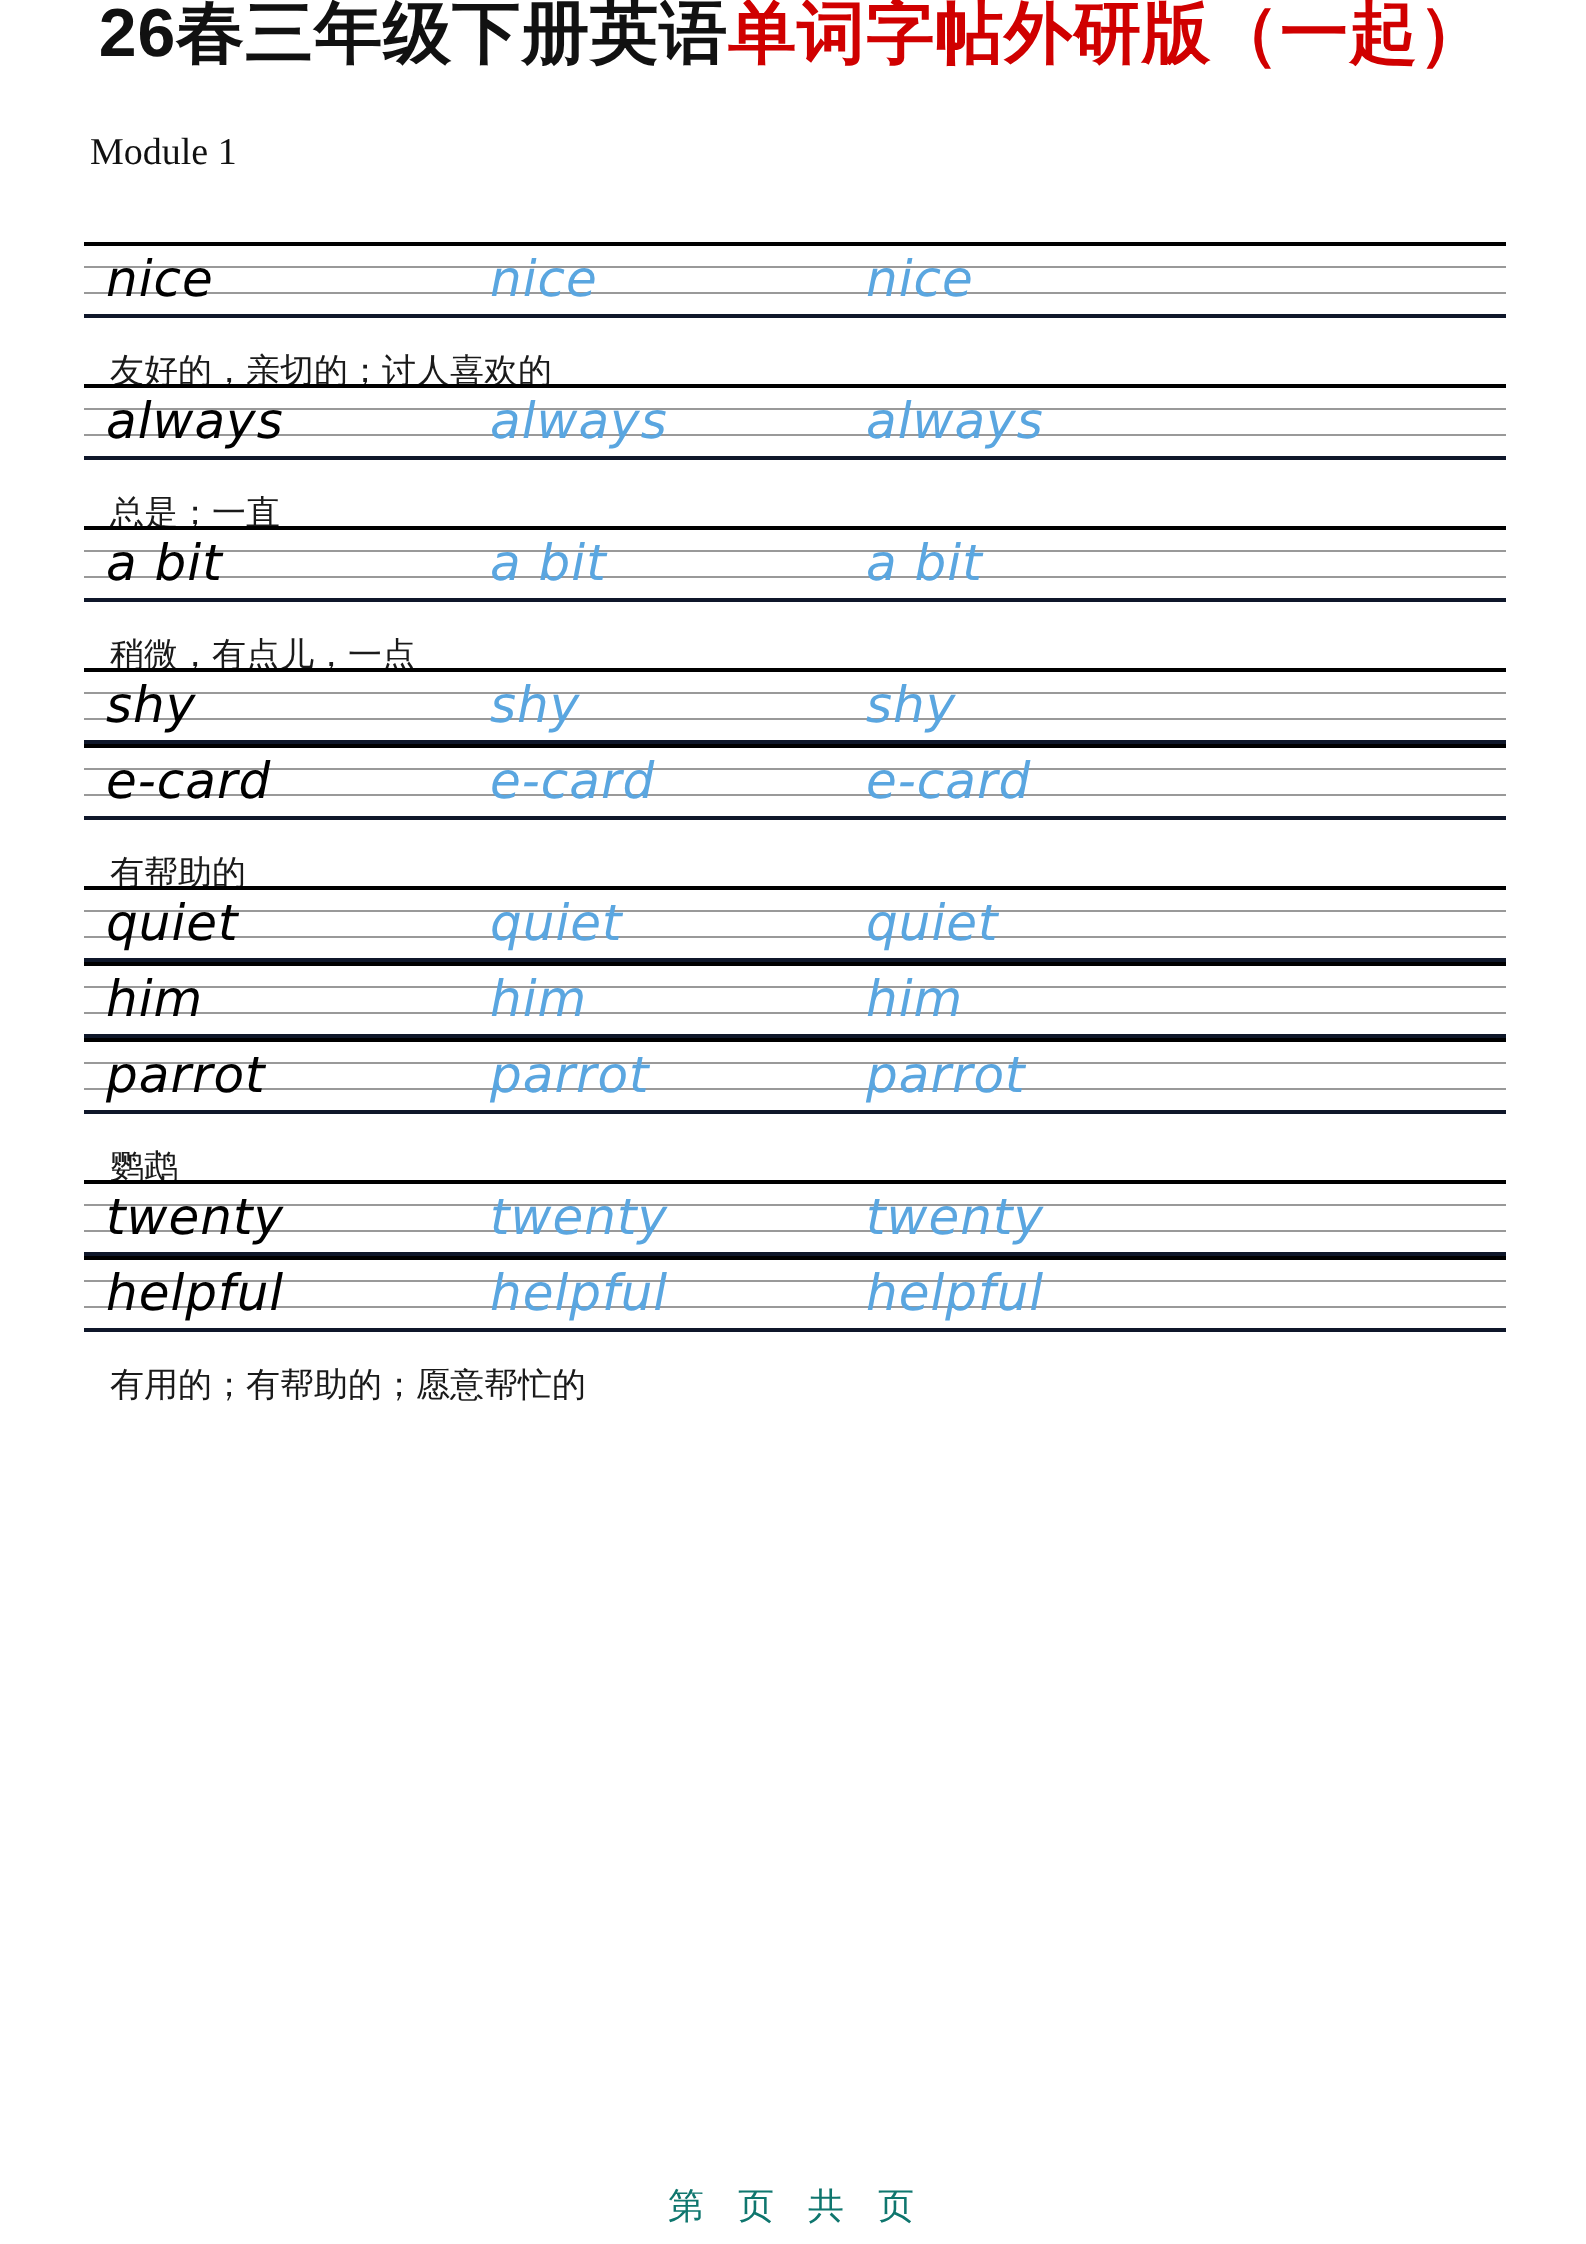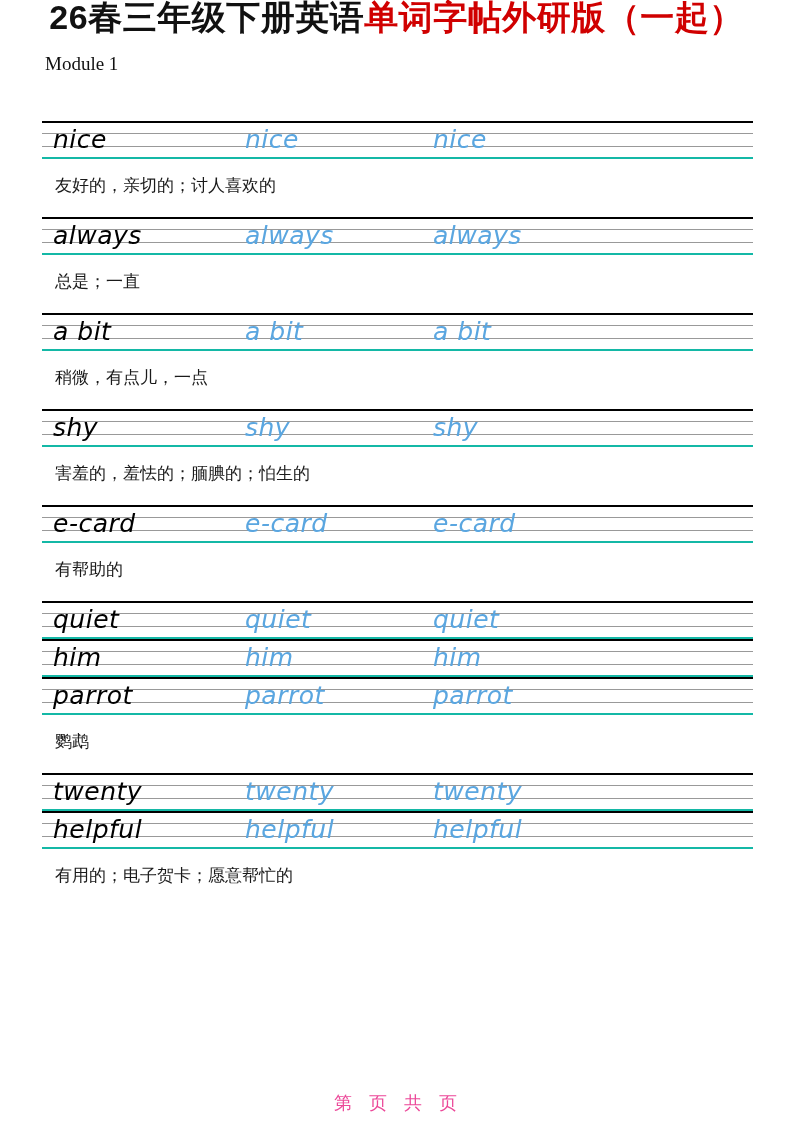--- a/index.html
+++ b/index.html
@@ -16,37 +16,37 @@
     text-align: center;
     font-size: 34px;
     font-weight: bold;
     letter-spacing: 0.5px;
     line-height: 1.05;
     white-space: nowrap;
   }
   .title .t-black { color: #111111; }
   .title .t-red   { color: #d00000; }
   .module-label {
-    margin: 17px 0 0 45px;
+    margin: 30px 0 0 45px;
     font-family: "Liberation Serif", serif;
     font-size: 19px;
     color: #111;
   }
   .rows {
     position: absolute;
     left: 42px;
     top: 121px;
     width: 711px;
   }
   .word-row { width: 711px; }
   .guide {
     position: relative;
     height: 38px;
     border-top: 2px solid #000;
-    border-bottom: 2px solid #14b8a6;
+    border-bottom: 2px solid #0f172a;
   }
   .gline {
     position: absolute;
     left: 0; right: 0;
     height: 1px;
     background: #999;
   }
   .gl2 { top: 10px; }
   .gl3 { top: 23px; }
   .word {
@@ -57,35 +57,35 @@
     font-style: italic;
     font-family: "DejaVu Sans", sans-serif;
     letter-spacing: 0.5px;
     white-space: nowrap;
   }
   .word.main  { left: 11px;  color: #000000; }
   .word.t1    { left: 203px; }
   .word.t2    { left: 391px; }
   .word.trace { color: #5aa6e0; }
   .meaning {
-    height: 58px;
+    height: 33px;
     padding: 15px 0 0 13px;
     font-family: "DejaVu Serif", "Liberation Serif", serif;
     font-size: 17px;
     color: #1a1a1a;
     white-space: nowrap;
   }
   .footer {
     position: absolute;
     left: 0;
     bottom: 7px;
     width: 100%;
     text-align: center;
     font-size: 18px;
-    color: #ec4899;
+    color: #0f766e;
     word-spacing: 8px;
     letter-spacing: 2px;
   }
 </style>
 </head>
 <body>
 
 <h1 class="title"><span class="t-black">26春三年级下册英语</span><span class="t-red">单词字帖外研版（一起）</span></h1>
 
 <div class="module-label">Module 1</div>
@@ -126,21 +126,20 @@
   </div>
 
   <div class="word-row">
     <div class="guide">
       <div class="gline gl2"></div>
       <div class="gline gl3"></div>
       <span class="word main">shy</span>
       <span class="word trace t1">shy</span>
       <span class="word trace t2">shy</span>
     </div>
-    <div class="meaning">害羞的，羞怯的；腼腆的；怕生的</div>
   </div>
 
   <div class="word-row">
     <div class="guide">
       <div class="gline gl2"></div>
       <div class="gline gl3"></div>
       <span class="word main">e-card</span>
       <span class="word trace t1">e-card</span>
       <span class="word trace t2">e-card</span>
     </div>
@@ -189,18 +188,18 @@
   </div>
 
   <div class="word-row">
     <div class="guide">
       <div class="gline gl2"></div>
       <div class="gline gl3"></div>
       <span class="word main">helpful</span>
       <span class="word trace t1">helpful</span>
       <span class="word trace t2">helpful</span>
     </div>
-    <div class="meaning">有用的；电子贺卡；愿意帮忙的</div>
+    <div class="meaning">有用的；有帮助的；愿意帮忙的</div>
   </div>
 
 </div>
 
 <div class="footer">第 页 共  页</div>
 
 </body></html>

